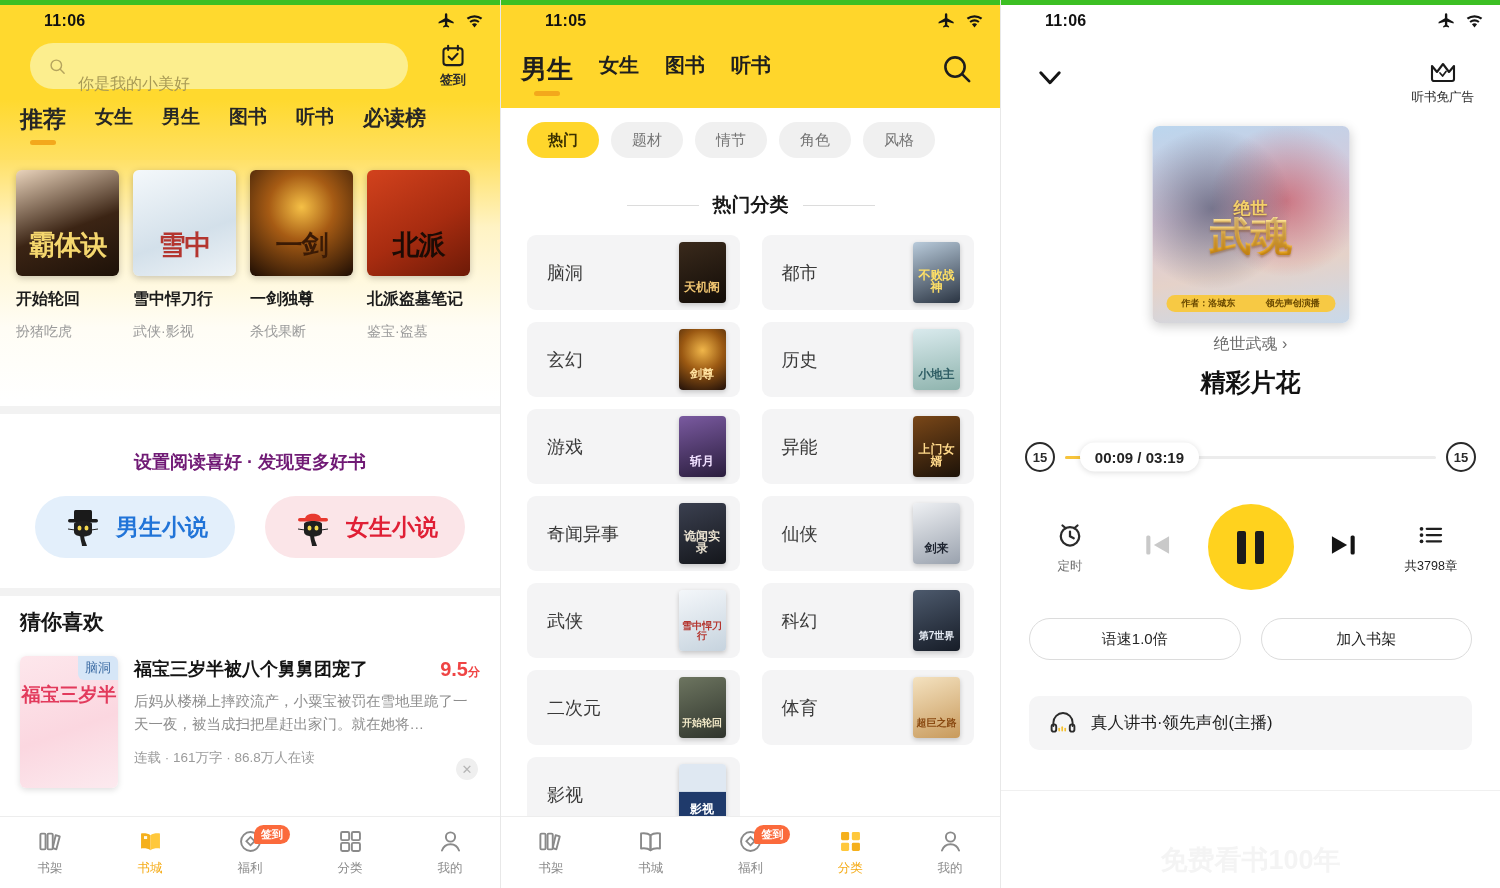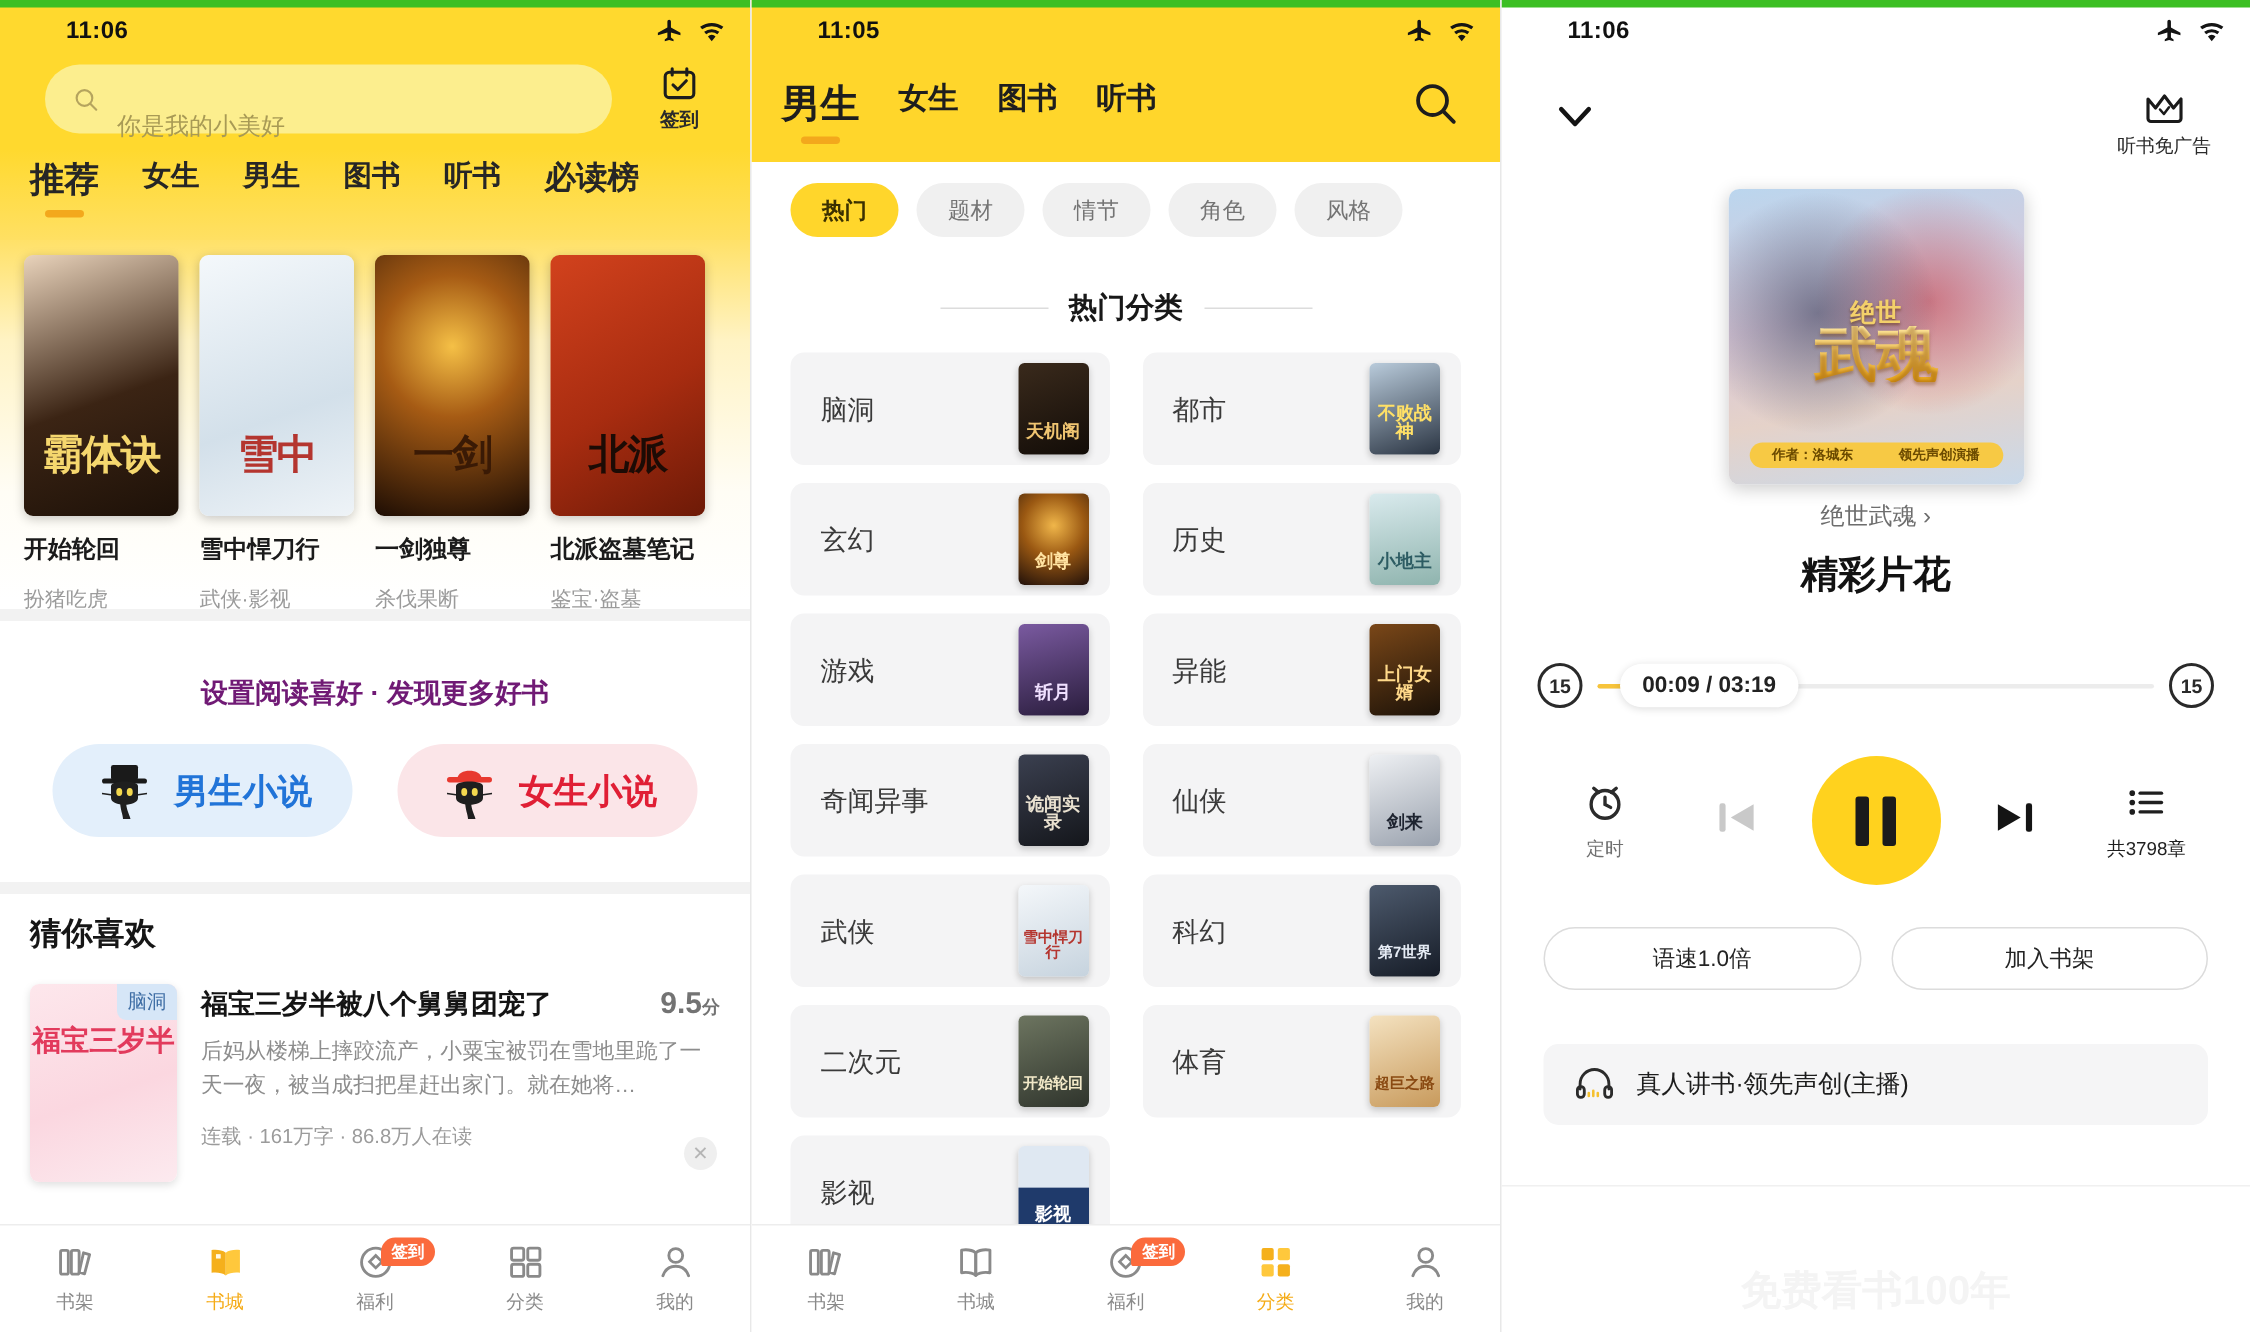--- a/index.html
+++ b/index.html
@@ -34,21 +34,21 @@
   .p1-tabs { position:absolute; top:104px; left:0; right:0; height:52px;
              display:flex; align-items:flex-start; gap:29px; padding-left:20px; z-index:20; }
   .p1-tab { font-size:19px; color:#262626; font-weight:bold; position:relative; padding-bottom:8px; }
   .p1-tab.on { font-size:23px; }
   .p1-tab.on::after { content:""; position:absolute; left:50%; transform:translateX(-50%);
                       bottom:-2px; width:26px; height:5px; border-radius:3px; background:#F3A81C; }
   .p1-tab.bold-last { font-weight:900; font-size:21px; }
 
   .bookrow { position:absolute; top:170px; left:0; right:0; display:flex; gap:0; padding:0 16px; z-index:15; }
   .bookcard { width:auto; flex:1; padding-right:10px; }
-  .cover { width:103px; height:174px; border-radius:6px; overflow:hidden; position:relative;
+  .cover { width:103px; height:106px; border-radius:6px; overflow:hidden; position:relative;
            box-shadow:0 2px 7px rgba(0,0,0,.22); }
   .cover-t { position:absolute; left:0; right:0; bottom:16%; text-align:center;
              font-size:27px; font-weight:900; line-height:.95; letter-spacing:-1px; }
   .bk-title { font-size:16px; font-weight:bold; color:#1b1b1b; margin-top:12px;
               line-height:1.32; width:96px; }
   .bk-tag { font-size:14px; color:#9b9b9b; margin-top:14px; }
 
   .sep { position:absolute; left:0; right:0; height:8px; background:#f2f2f2; }
 
   .pref { position:absolute; top:428px; left:0; right:0; }
@@ -68,21 +68,21 @@
   .gi-cover { width:98px; height:132px; border-radius:6px; position:relative; overflow:hidden;
               background:linear-gradient(160deg,#FDE7EC 0%,#FBD7E0 55%,#FCEAEF 100%);
               box-shadow:0 2px 6px rgba(0,0,0,.13); flex:none; }
   .gi-badge { position:absolute; top:0; right:0; background:#D6E6F7; color:#3F6EA5;
               font-size:13px; padding:3px 7px; border-radius:0 0 0 6px; z-index:3; }
   .gi-cv-t { position:absolute; top:22%; left:0; right:0; text-align:center; font-size:19px;
              font-weight:900; color:#E23A5C; line-height:1.05; }
   .gi-body { flex:1; min-width:0; padding-top:2px; }
   .gi-row1 { display:flex; align-items:flex-start; justify-content:space-between; gap:10px; }
   .gi-title { font-size:18px; font-weight:bold; color:#141414; line-height:1.25; }
-  .gi-score { font-size:20px; font-weight:900; color:#737373; white-space:nowrap; }
+  .gi-score { font-size:20px; font-weight:900; color:#ef4444; white-space:nowrap; }
   .gi-score small { font-size:12px; }
   .gi-desc { font-size:14.5px; color:#8d8d8d; line-height:1.62; margin-top:9px; }
   .gi-meta { font-size:13.5px; color:#9b9b9b; margin-top:12px; }
   .gi-close { position:absolute; right:2px; bottom:8px; width:22px; height:22px; border-radius:50%;
               background:#efefef; color:#b5b5b5; font-size:13px; display:flex;
               align-items:center; justify-content:center; }
 
   
   .nav { position:absolute; left:0; right:0; bottom:0; height:72px; background:#fff;
          border-top:1px solid #ededed; display:flex; z-index:30; }

